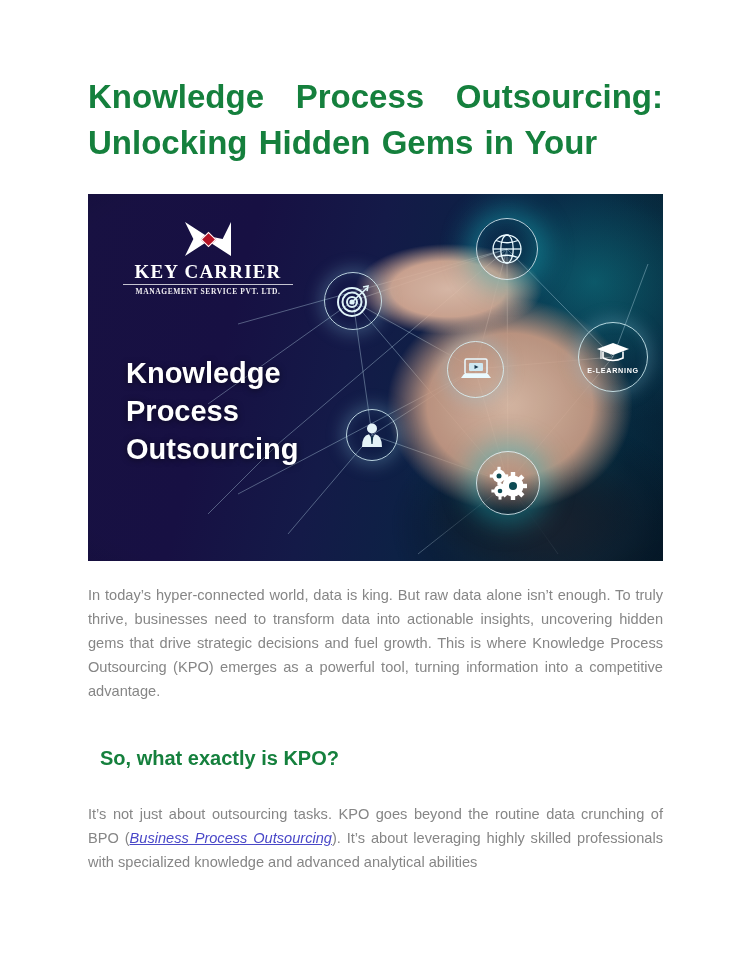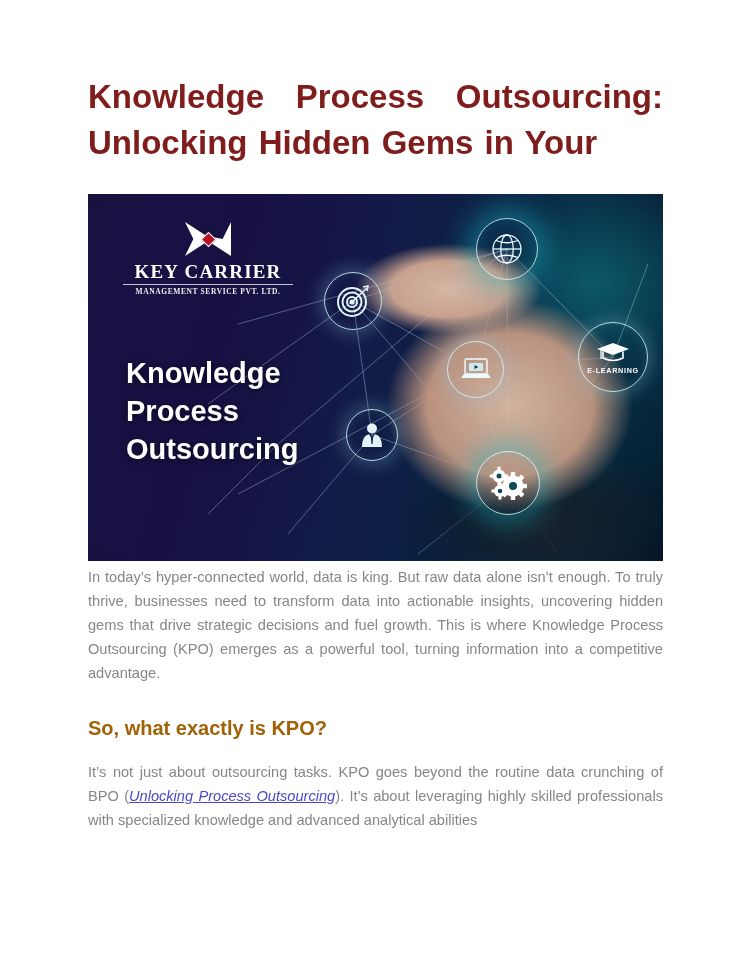--- a/index.html
+++ b/index.html
@@ -29,21 +29,21 @@
   }
 
   
   .doc-title {
     margin: 0;
     padding-top: 74px;
     font-family: "Liberation Sans", sans-serif;
     font-size: 33px;
     line-height: 46px;
     font-weight: bold;
-    color: #7f1d1d;
+    color: #15803d;
     text-align: justify;
     text-align-last: left;
     letter-spacing: 0px;
     word-spacing: 2px;
   }
   .doc-title .lastline { display: block; }
 
   
   .banner {
     position: relative;
@@ -186,36 +186,36 @@
     font-size: 7.2px;
     font-weight: bold;
     letter-spacing: 0.7px;
     margin-top: 2px;
     color: #ffffff;
   }
 
   
   .para {
     margin: 0;
-    padding-top: 4px;
+    padding-top: 22px;
     font-family: "Liberation Sans", sans-serif;
     font-size: 14.6px;
     line-height: 24px;
     color: #868686;
     text-align: justify;
     text-align-last: left;
   }
   .section-head {
-    margin: 0;
+    margin: 12px;
     padding-top: 30px;
     font-family: "Liberation Sans", sans-serif;
     font-size: 20px;
     line-height: 26px;
     font-weight: bold;
-    color: #a16207;
+    color: #15803d;
   }
   .para.second { padding-top: 19px; }
   a.inline-link {
     color: #4a48c8;
     font-style: italic;
     text-decoration: underline;
   }
 </style>
 </head>
 <body>
@@ -358,16 +358,16 @@
         </svg>
       </div>
 
       <div class="banner-vignette"></div>
     </div>
 
     <p class="para">In today’s hyper-connected world, data is king. But raw data alone isn’t enough. To truly thrive, businesses need to transform data into actionable insights, uncovering hidden gems that drive strategic decisions and fuel growth. This is where Knowledge Process Outsourcing (KPO) emerges as a powerful tool, turning information into a competitive advantage.</p>
 
     <h2 class="section-head">So, what exactly is KPO?</h2>
 
-    <p class="para second"><span>It’s not just about outsourcing tasks. KPO goes beyond the routine data crunching of BPO (</span><a class="inline-link" href="#">Unlocking Process Outsourcing</a><span>). It’s about leveraging highly skilled professionals with specialized knowledge and advanced analytical abilities</span></p>
+    <p class="para second"><span>It’s not just about outsourcing tasks. KPO goes beyond the routine data crunching of BPO (</span><a class="inline-link" href="#">Business Process Outsourcing</a><span>). It’s about leveraging highly skilled professionals with specialized knowledge and advanced analytical abilities</span></p>
 
   </div>
 </div>
 
 </body></html>

